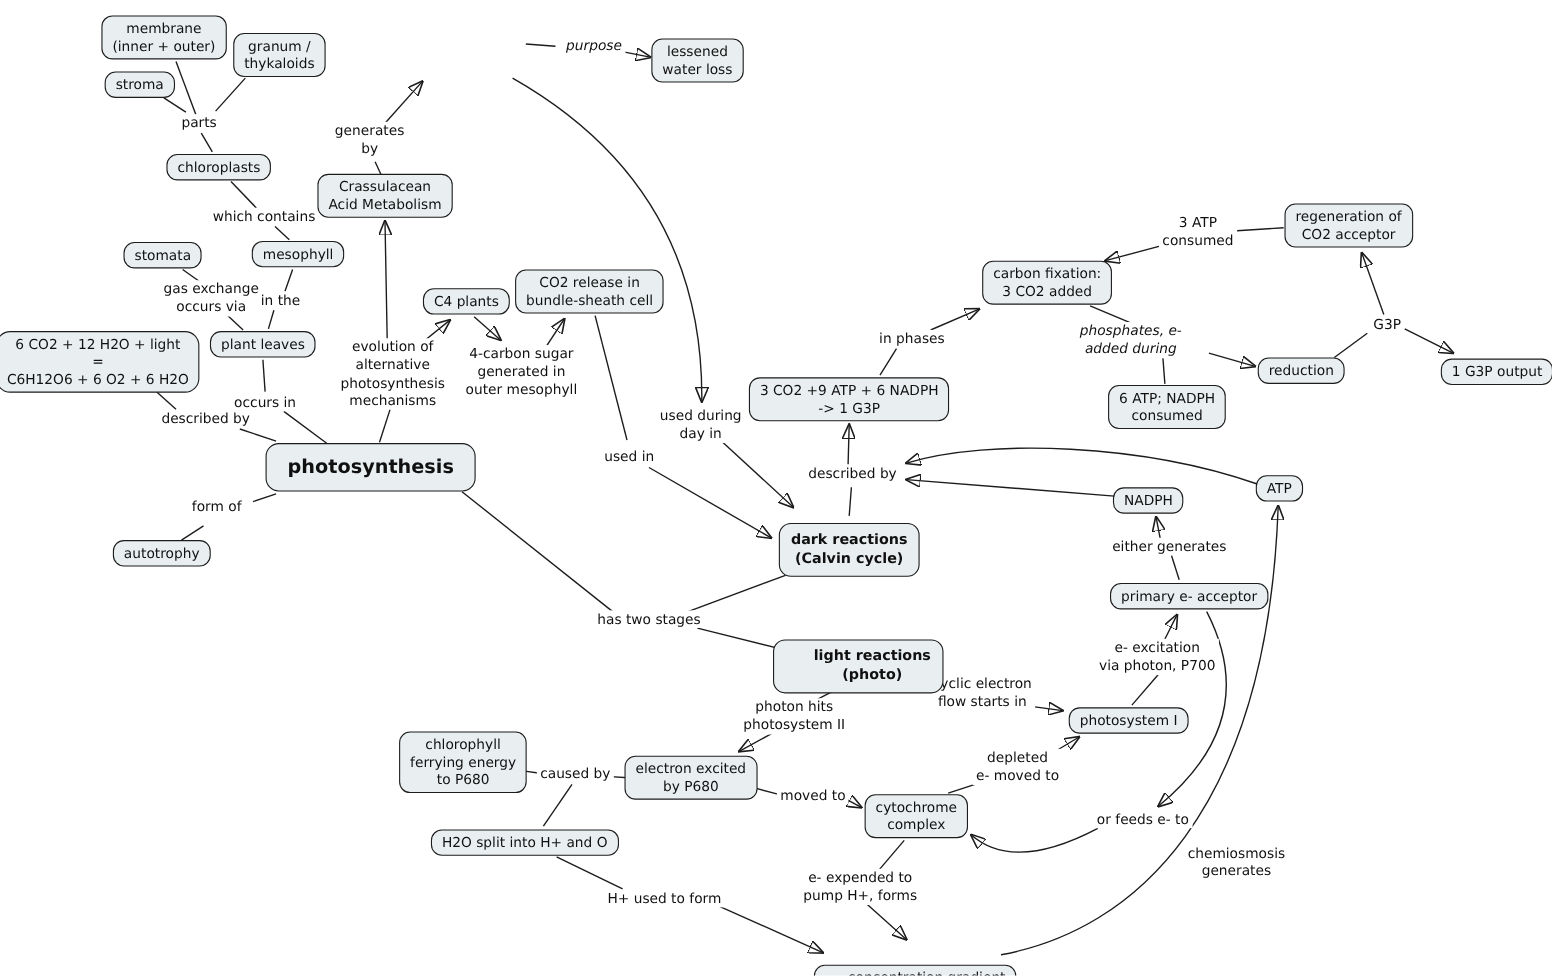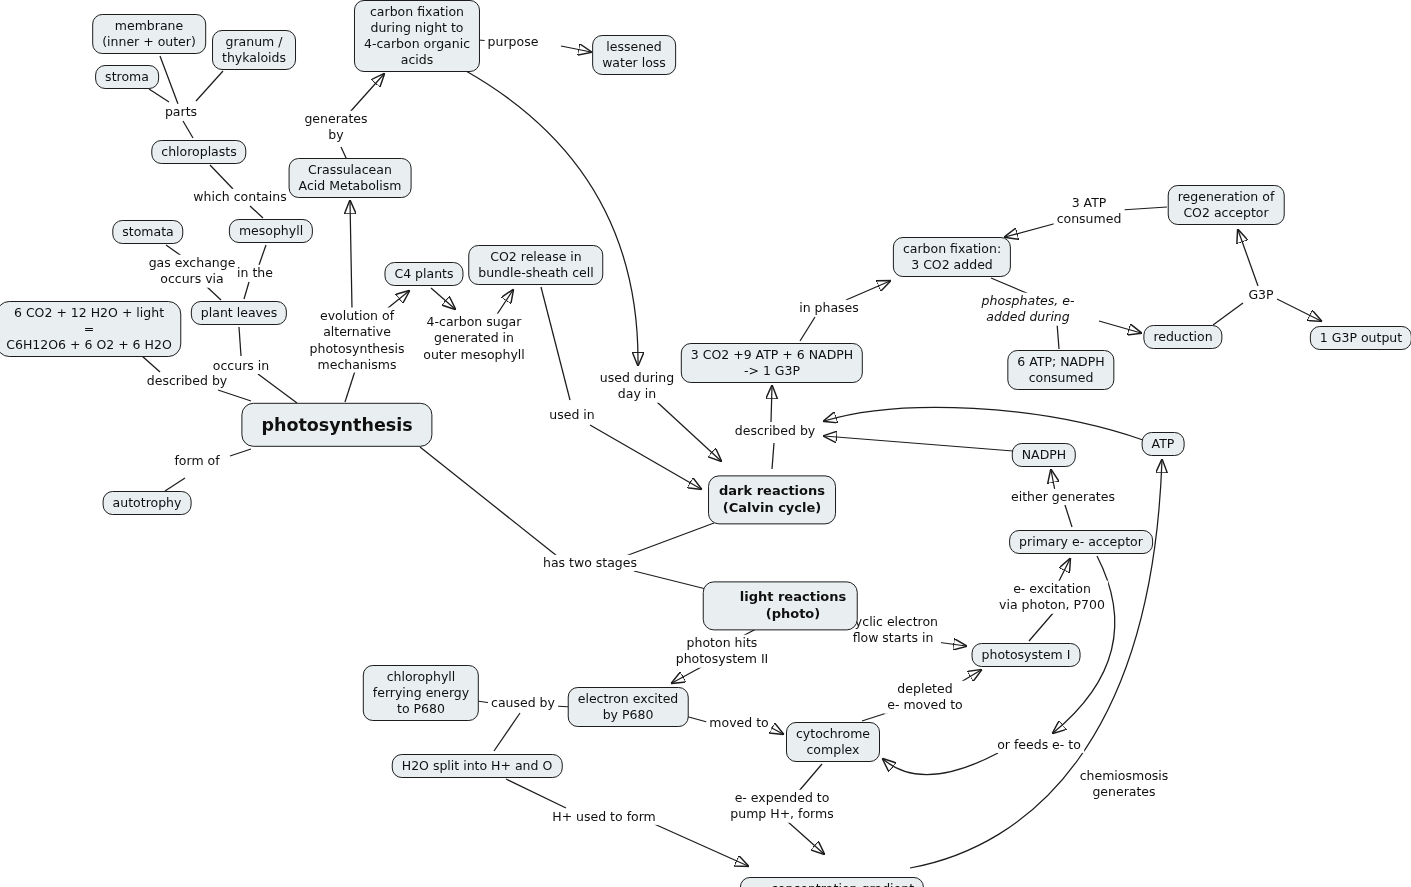--- a/index.html
+++ b/index.html
@@ -124,24 +124,20 @@
         <path d="M910,868 C1030,846 1152,740 1162,460" marker-end="url(#arrowhead)"></path>
       </g>
   </svg>
 
 <div class="node" style="left: 149px; top: 34px;">membrane
 (inner + outer)</div>
     <div class="node" style="left: 254px; top: 50px;">granum /
 thykaloids</div>
     <div class="node" style="left: 127px; top: 77px;">stroma</div>
     <div class="node" style="left: 199px; top: 152px;">chloroplasts</div>
-    <div class="node" style="left: 417px; top: 36px;">carbon fixation
-during night to
-4-carbon organic
-acids</div>
     <div class="node" style="left: 634px; top: 55px;">lessened
 water loss</div>
     <div class="node" style="left: 350px; top: 178px;">Crassulacean
 Acid Metabolism</div>
     <div class="node" style="left: 148px; top: 232px;">stomata</div>
     <div class="node" style="left: 271px; top: 231px;">mesophyll</div>
     <div class="node" style="left: 424px; top: 274px;">C4 plants</div>
     <div class="node" style="left: 536px; top: 265px;">CO2 release in
 bundle-sheath cell</div>
     <div class="node" style="left: 239px; top: 313px;">plant leaves</div>
@@ -173,21 +169,21 @@
 to P680</div>
     <div class="node" style="left: 628px; top: 707px;">electron excited
 by P680</div>
     <div class="node" style="left: 833px; top: 742px;">cytochrome
 complex</div>
     <div class="node" style="left: 477px; top: 766px;">H2O split into H+ and O</div>
     <div class="node" style="left: 832px; top: 889px; padding-left: 30px;">concentration gradient</div>
     <div class="elabel" style="left: 181px; top: 112px;">parts</div>
     <div class="elabel" style="left: 336px; top: 127px;">generates
 by</div>
-    <div class="elabel" style="left: 513px; top: 42px;">purpose</div>
+    <div class="elabel" style="left: 540px; top: 42px; font-style: italic;">purpose</div>
     <div class="elabel" style="left: 240px; top: 197px;">which contains</div>
     <div class="elabel" style="left: 192px; top: 271px;">gas exchange
 occurs via</div>
     <div class="elabel" style="left: 255px; top: 273px;">in the</div>
     <div class="elabel" style="left: 357px; top: 340px;">evolution of
 alternative
 photosynthesis
 mechanisms</div>
     <div class="elabel" style="left: 474px; top: 338px;">4-carbon sugar
 generated in

